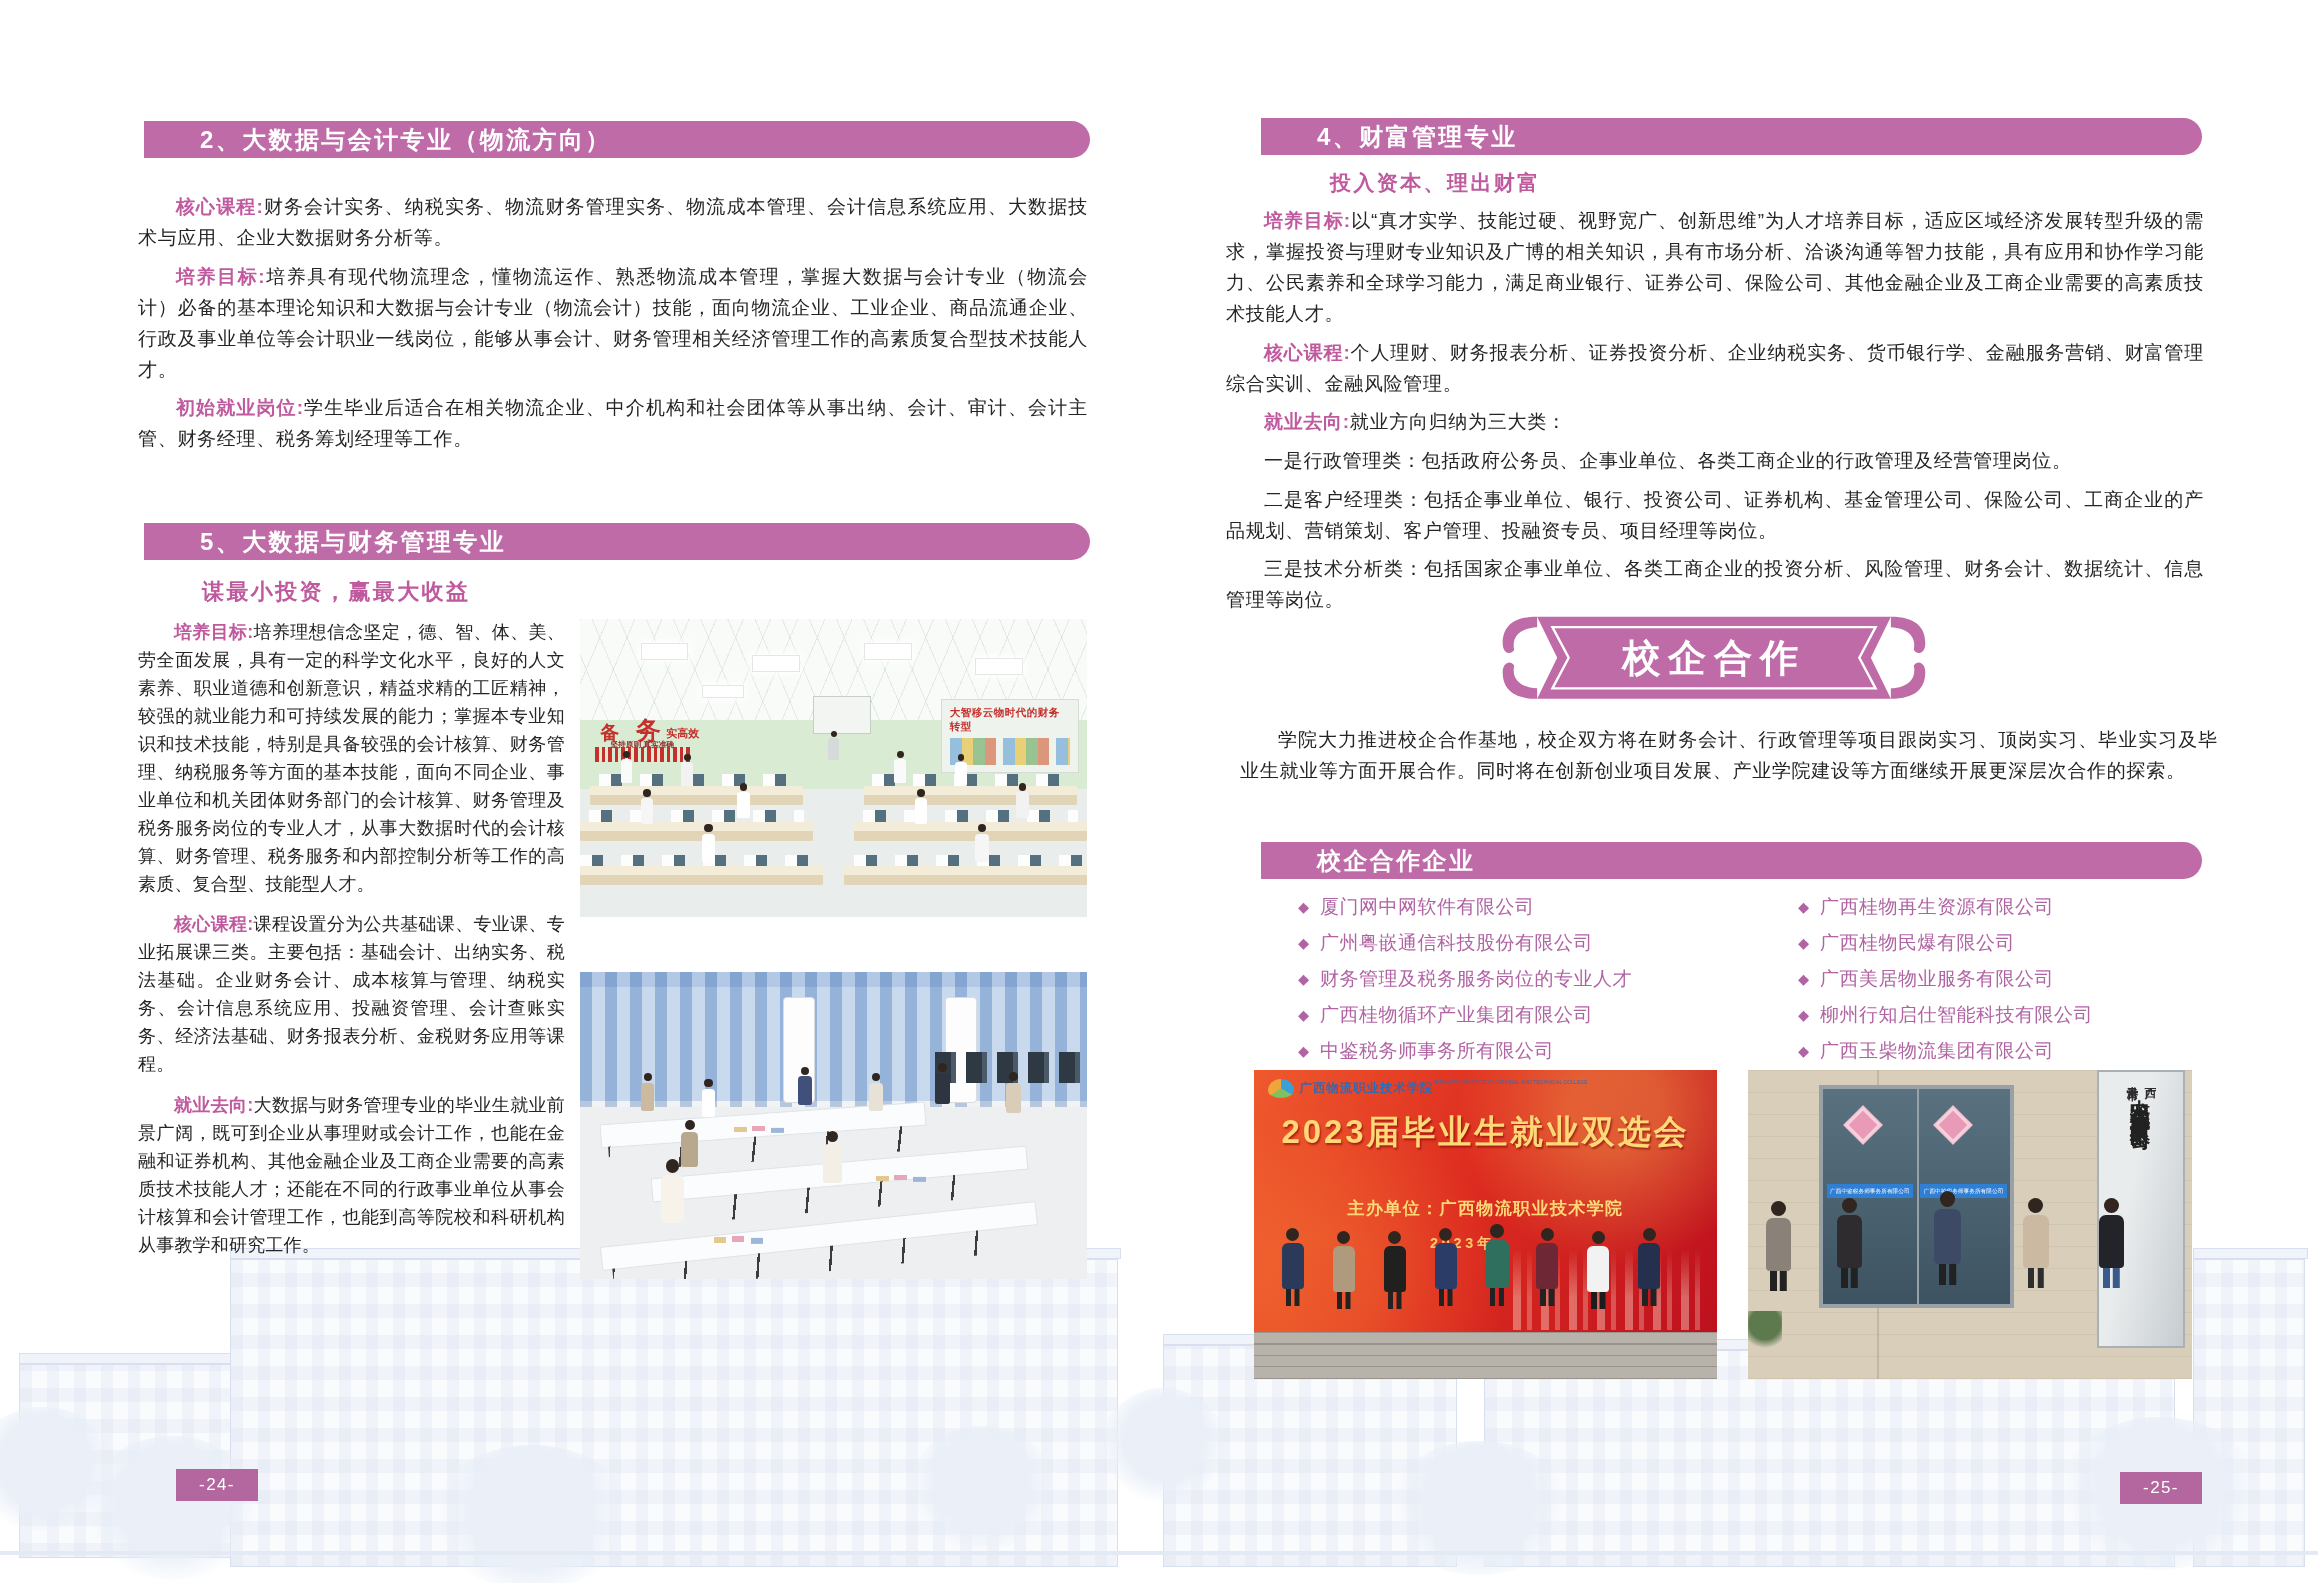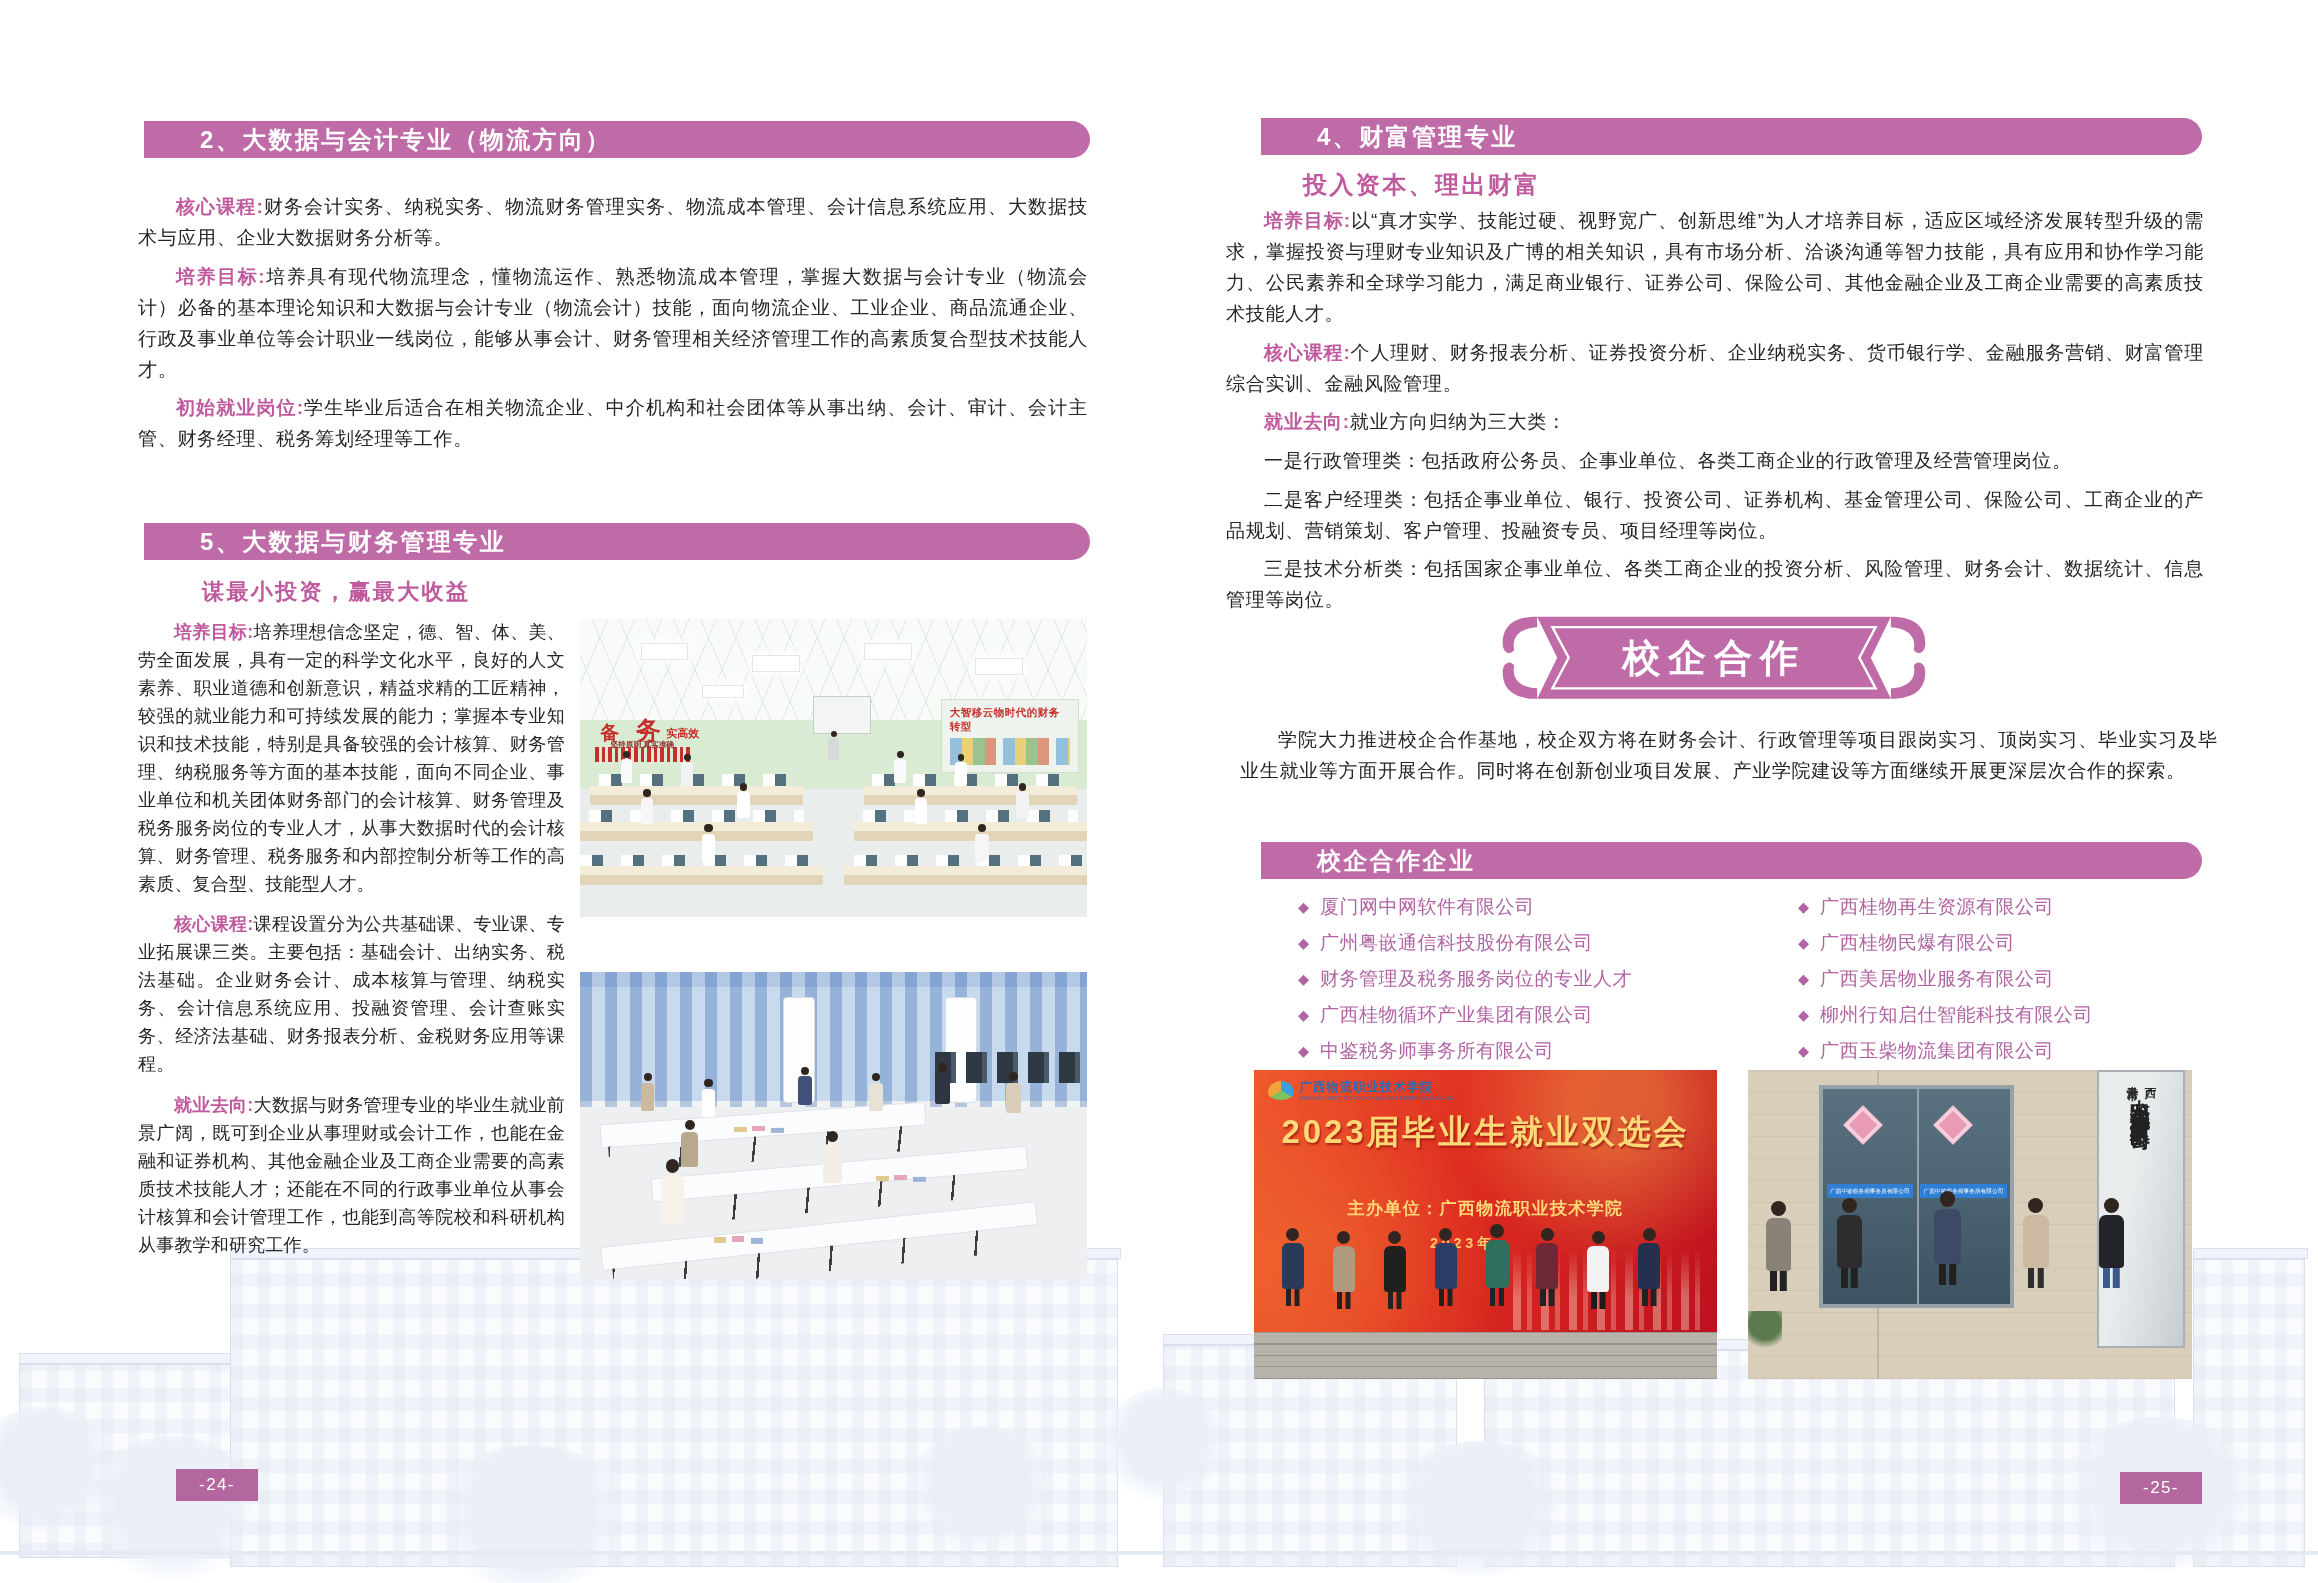--- a/index.html
+++ b/index.html
@@ -95,21 +95,21 @@
           background:repeating-linear-gradient(90deg, rgba(255,240,220,.75) 0 7.7px, transparent 7.7px 14.4px, rgba(255,240,220,.55) 14.4px 19px, transparent 19px 28px);
           -webkit-mask-image:linear-gradient(to top,#000 0 40%,transparent 100%);mask-image:linear-gradient(to top,#000 0 40%,transparent 100%);}
   .jf-title{position:absolute;left:0;top:13%;width:100%;text-align:center;color:#ffd977;font-weight:bold;
           font-size:33px;letter-spacing:2.9px;text-shadow:1.4px 1.9px 1.9px rgba(120,0,0,.55);white-space:nowrap;}
   .jf-host{position:absolute;left:0;top:41%;width:100%;text-align:center;color:#ffd977;font-weight:bold;
           font-size:17px;letter-spacing:1.4px;}
   .jf-date{position:absolute;left:38%;top:53%;color:#ffd977;font-weight:bold;font-size:14.4px;letter-spacing:3.8px;opacity:.9;}
   .jf-logo{position:absolute;left:3%;top:3%;display:flex;align-items:center;}
   .jf-swirl{width:26px;height:19px;border-radius:50% 50% 50% 50%/60% 60% 40% 40%;
           background:conic-gradient(#3aa0d8 0 33%, #7fc15e 33% 66%, #f0a43c 66% 100%);margin-right:5.7px;}
-  .jf-logo-txt{display:flex;flex-direction:column;}
+  .jf-logo-txt{display:flex;flex-direction:row;}
   .jf-logo-cn{font-size:12.4px;font-weight:bold;color:#2b6bb8;letter-spacing:1px;}
   .jf-logo-en{font-size:4.8px;color:#2b6bb8;letter-spacing:0.2px;}
 
   
   .photo4{left:1748px;top:1070px;width:444px;height:309px;background:#d8ceba;}
   .photo4 .walltex{position:absolute;inset:0;
           background:repeating-linear-gradient(0deg, rgba(150,140,118,.14) 0 1.4px, transparent 1.4px 22px),
                      linear-gradient(90deg, transparent 0 29%, rgba(150,140,118,.35) 29% 29.6%, transparent 29.6% 100%);}
   .door{position:absolute;left:16%;top:5%;width:44%;height:72%;background:linear-gradient(#5a7280,#3d5361);
         border:4.8px solid #97a1a7;box-sizing:border-box;}
@@ -238,21 +238,21 @@
     <i class="note" style="left:62%;top:66%;"></i>
     <i class="note" style="left:30%;top:86%;"></i>
   </div>
 
   <div class="page-num" style="left:176px;top:1469px;">-24-</div>
 
   <div class="bar r" style="top:118px;">
     <span>4、财富管理专业</span>
   </div>
 
-  <div class="subtitle" style="left:1303px;top:169px;font-size:24px;">投入资本、理出财富</div>
+  <div class="subtitle" style="left:1330px;top:169px;font-size:21px;">投入资本、理出财富</div>
 
   <div class="textblock" style="left:1226px;top:205px;width:978px;">
     <p class="para"><span class="plabel">培养目标:</span><span>以“真才实学、技能过硬、视野宽广、创新思维”为人才培养目标，适应区域经济发展转型升级的需求，掌握投资与理财专业知识及广博的相关知识，具有市场分析、洽谈沟通等智力技能，具有应用和协作学习能力、公民素养和全球学习能力，满足商业银行、证券公司、保险公司、其他金融企业及工商企业需要的高素质技术技能人才。</span></p>
     <p class="para"><span class="plabel">核心课程:</span><span>个人理财、财务报表分析、证券投资分析、企业纳税实务、货币银行学、金融服务营销、财富管理综合实训、金融风险管理。</span></p>
     <p class="para"><span class="plabel">就业去向:</span><span>就业方向归纳为三大类：</span></p>
     <p class="para"><span>一是行政管理类：包括政府公务员、企事业单位、各类工商企业的行政管理及经营管理岗位。</span></p>
     <p class="para"><span>二是客户经理类：包括企事业单位、银行、投资公司、证券机构、基金管理公司、保险公司、工商企业的产品规划、营销策划、客户管理、投融资专员、项目经理等岗位。</span></p>
     <p class="para"><span>三是技术分析类：包括国家企事业单位、各类工商企业的投资分析、风险管理、财务会计、数据统计、信息管理等岗位。</span></p>
   </div>
 

